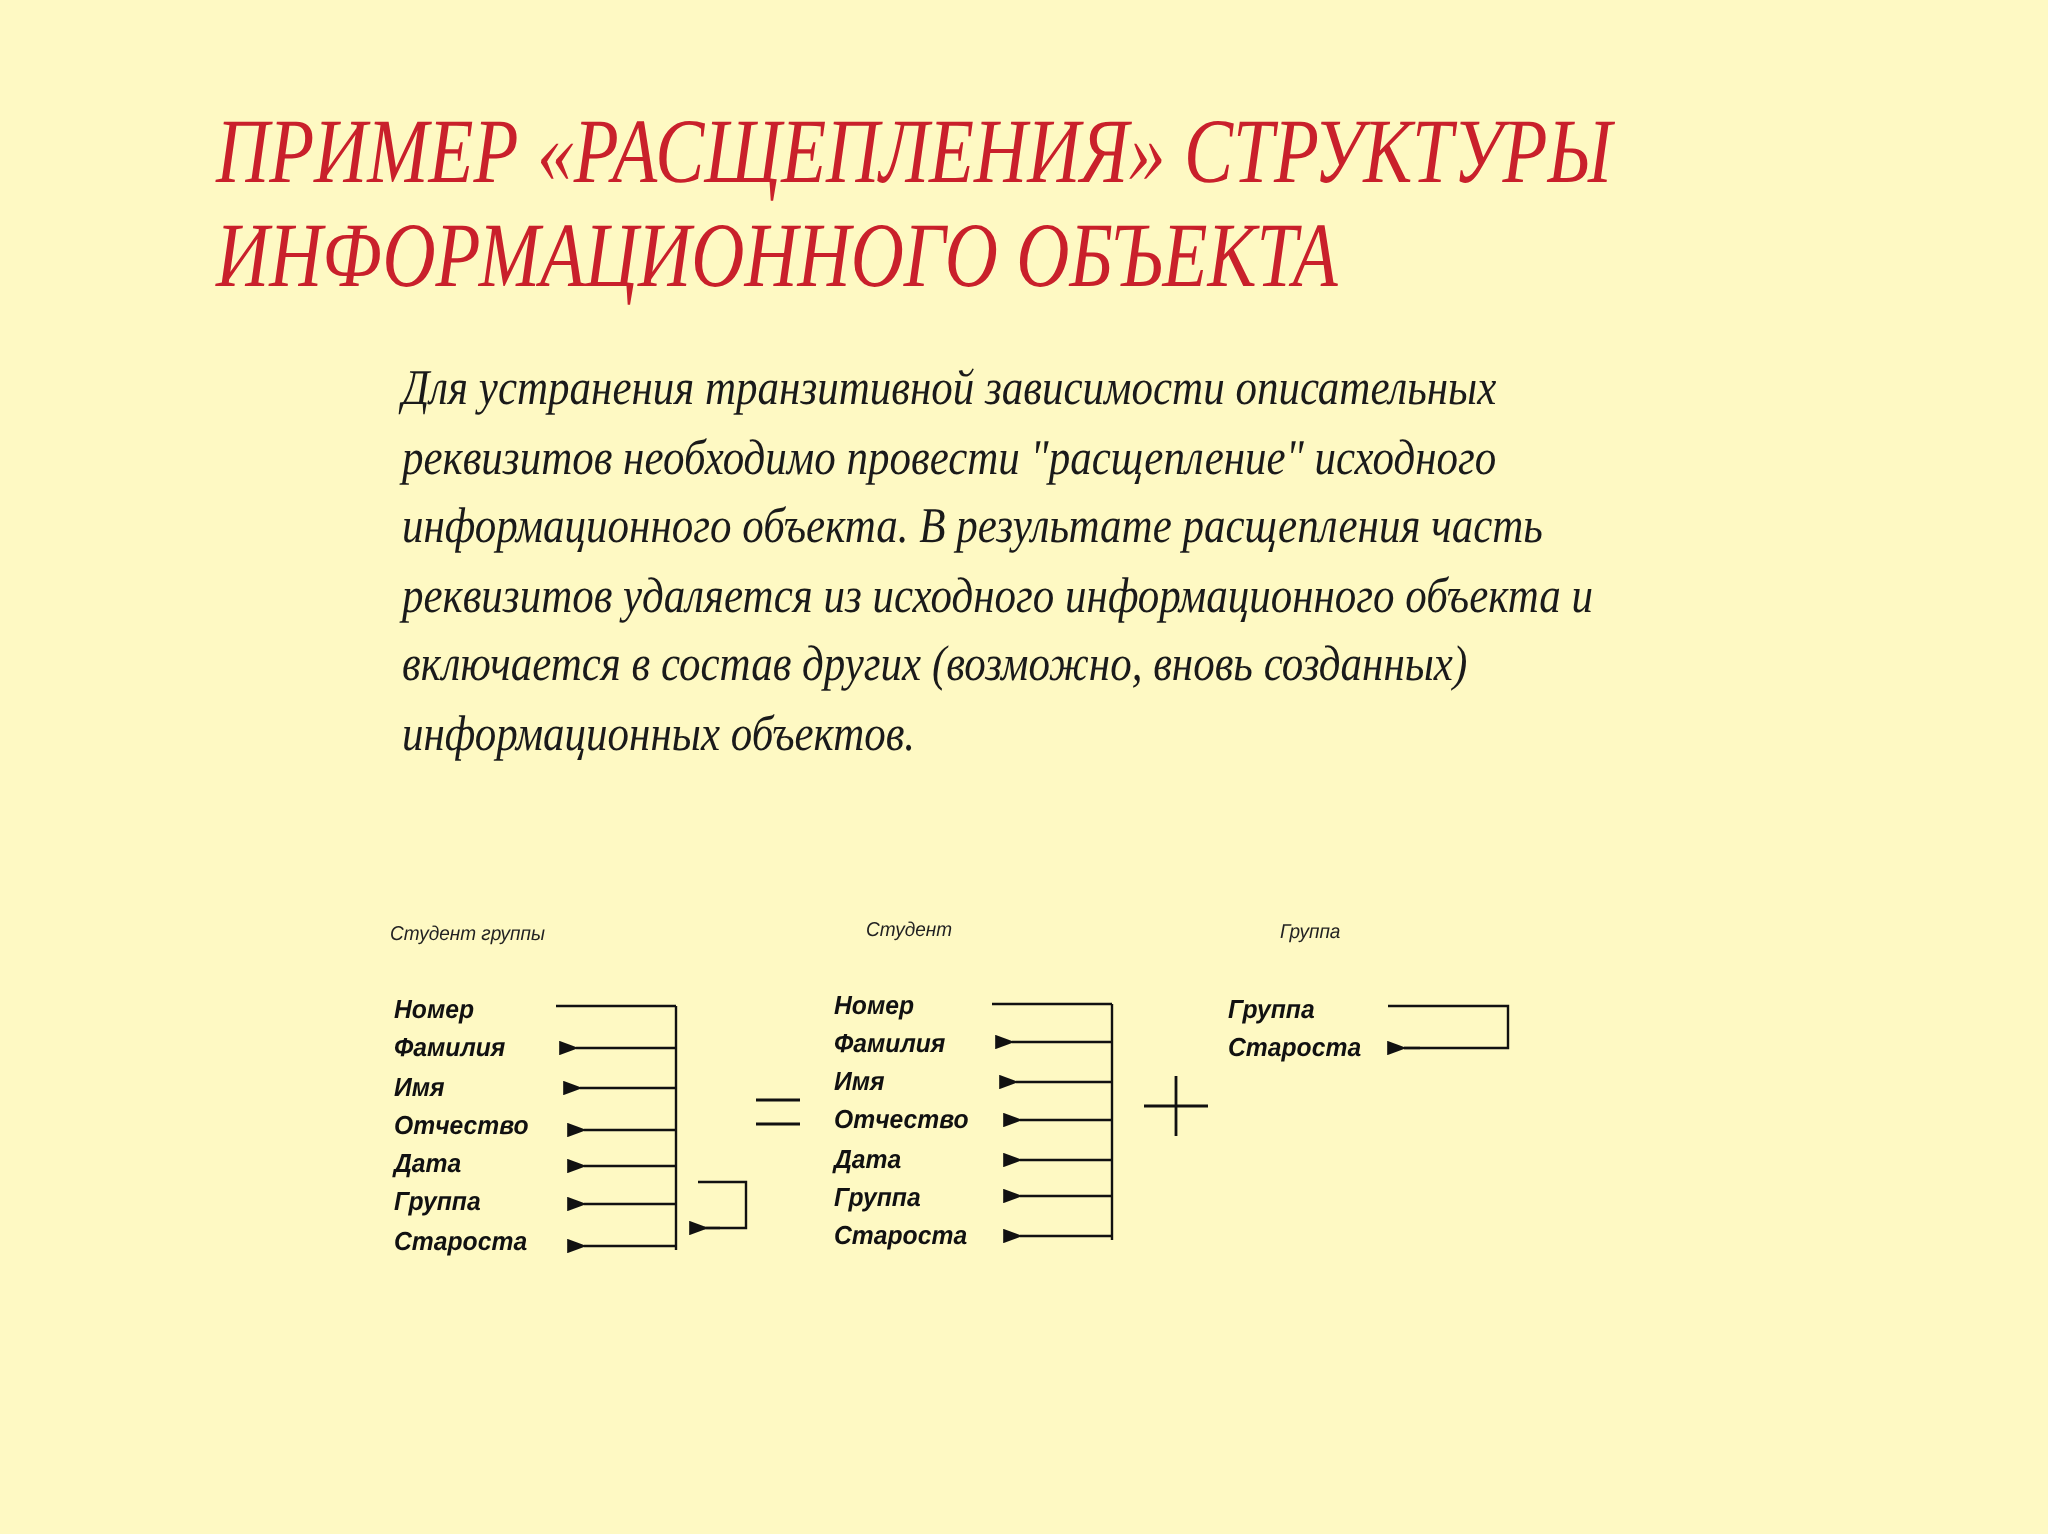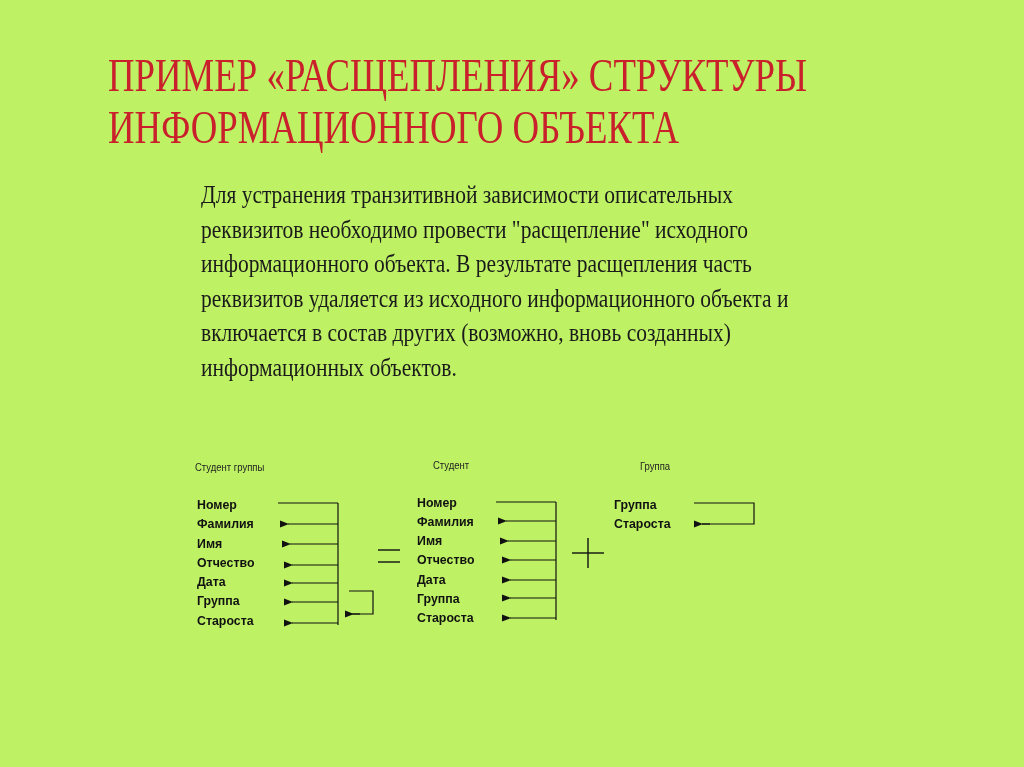--- a/index.html
+++ b/index.html
@@ -1,17 +1,17 @@
 <!DOCTYPE html>
 <html><head>
 <meta charset="utf-8">
 <style>
   html, body { margin: 0; padding: 0; background: #ffffff; }
   body { width: 1024px; height: 767px; position: relative; overflow: hidden; }
-  .slide { position: absolute; left: 0; top: 0; width: 1024px; height: 767px; background: #bef264; }
+  .slide { position: absolute; left: 0; top: 0; width: 1024px; height: 767px; background: #fef9c3; font-style: italic; }
   .title {
     position: absolute; left: 108px; top: 50px; width: 900px;
     font-family: "Liberation Serif", serif; color: #c9202b;
     font-size: 46px; line-height: 52px; white-space: nowrap;
     transform: scaleX(0.80); transform-origin: left top; letter-spacing: 0px;
   }
   .title div { height: 52px; }
   .body-text {
     position: absolute; left: 201px; top: 178px; width: 900px;
     font-family: "Liberation Serif", serif; color: #1a1a1a;

